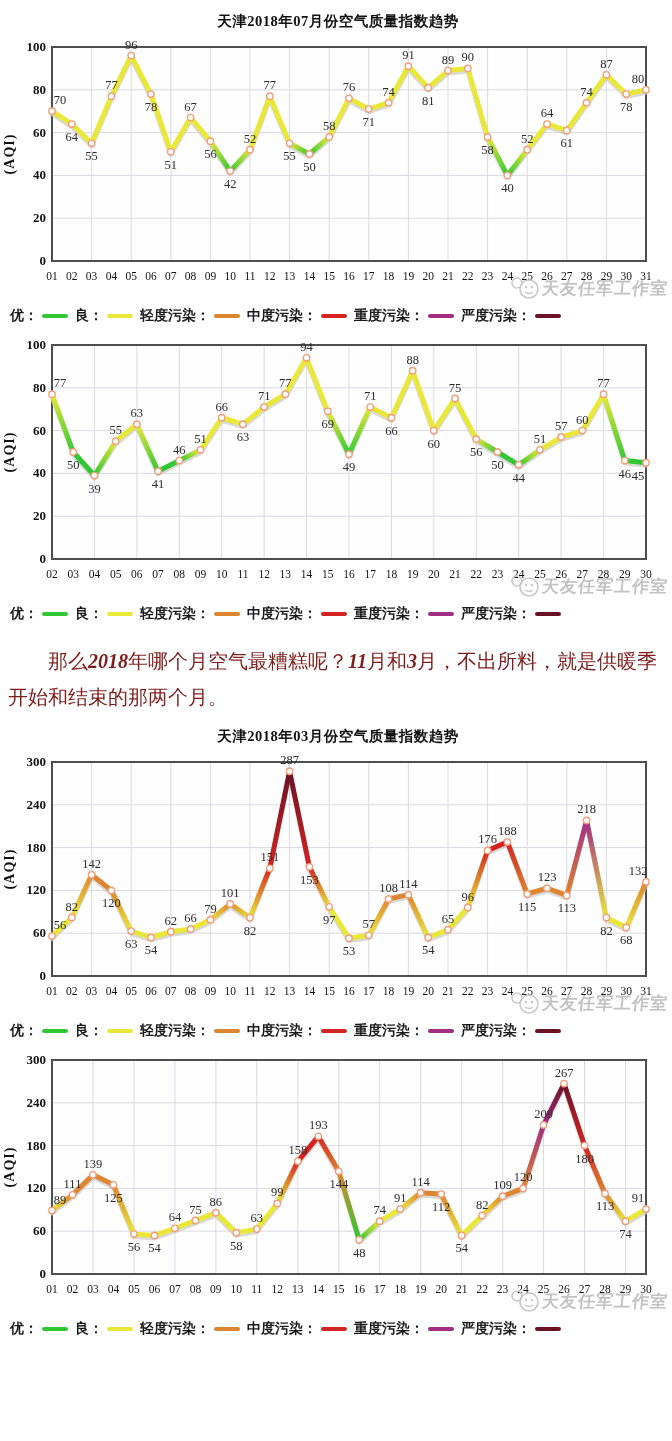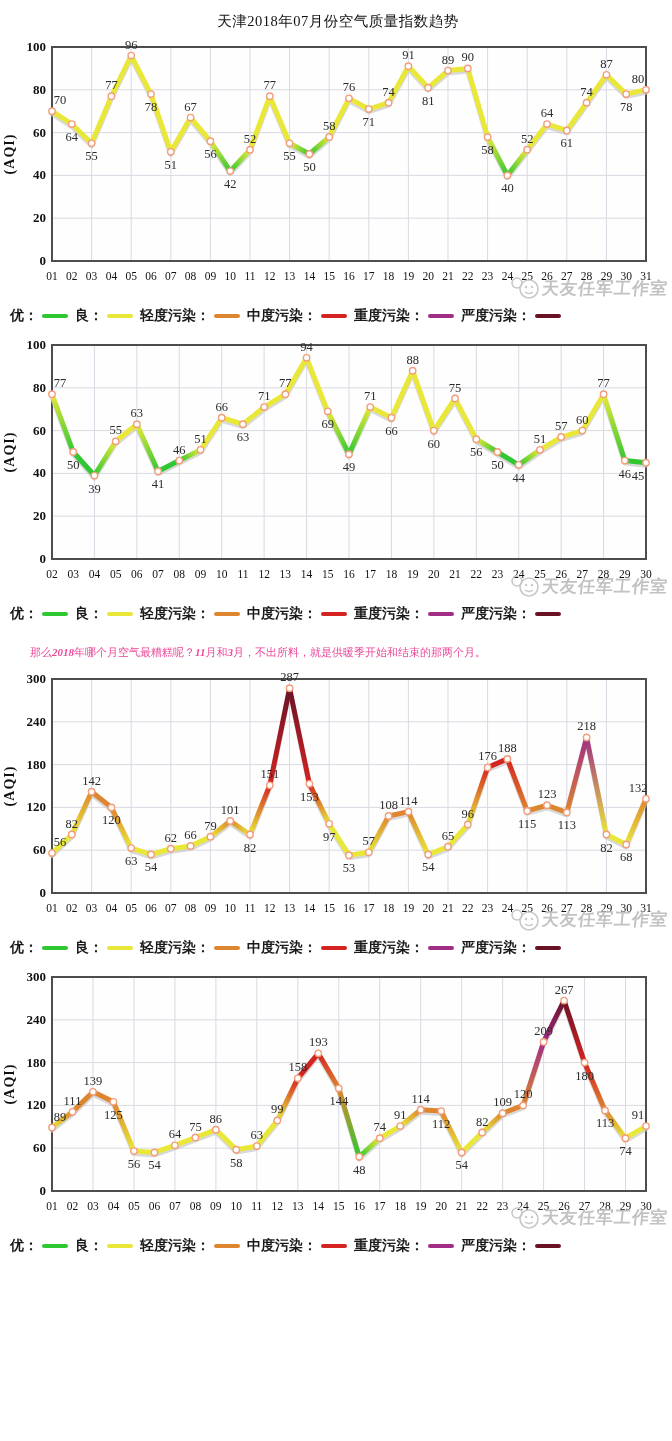--- a/index.html
+++ b/index.html
@@ -1,28 +1,28 @@
 <!DOCTYPE html>
 <html><head>
 <meta charset="utf-8">
 <style>
   html,body{margin:0;padding:0;background:#fff;}
   body{width:672px;min-height:1441px;font-family:"Liberation Serif",serif;color:#111;}
   svg{overflow:visible;display:block;}
   .chart-block{position:relative;}
-  .chart-title{text-align:center;font-weight:normal;font-size:14.5px;color:#121212;margin:12px 0 6px 4px;letter-spacing:.5px;}
+  .chart-title{text-align:center;font-weight:bold;font-size:14.5px;color:#121212;margin:12px 0 6px 4px;letter-spacing:.5px;}
   .chart-svg{margin:0 auto;}
   .legend-row{position:relative;height:44px;margin:2px 0 0 0;}
   .legend-items{position:absolute;left:10px;top:16px;display:flex;align-items:center;white-space:nowrap;}
   .lg-item{display:flex;align-items:center;margin-right:7px;}
   .lg-label{font-weight:bold;font-size:14px;color:#1a1a1a;}
   .lg-line{display:inline-block;width:26px;height:4px;border-radius:2px;margin-left:4px;}
   .watermark{position:absolute;right:4px;top:-16px;display:flex;align-items:center;color:#c2c2c2;}
   .wm-text{font-size:17px;font-weight:bold;letter-spacing:1px;transform:skewX(-6deg);}
-  .intro{font-size:11px;line-height:1.8;color:#ec4899;margin:10px 8px 6px 8px;text-indent:2em;}
+  .intro{font-size:20px;line-height:1.8;color:#7f1d1d;margin:10px 8px 6px 8px;text-indent:2em;}
   .intro .em{font-weight:bold;font-style:italic;}
   .vlabel{font-family:"Liberation Serif",serif;font-size:12.5px;fill:#2b2b2b;}
   .ytick{font-family:"Liberation Serif",serif;font-size:13px;font-weight:bold;fill:#111;}
   .xtick{font-family:"Liberation Serif",serif;font-size:11.5px;fill:#111;}
   .ylab{font-family:"Liberation Serif",serif;font-size:14px;font-weight:bold;fill:#111;letter-spacing:1px;}
 </style>
 </head>
 <body>
 
 <div class="chart-block">
@@ -465,20 +465,21 @@
         <path d="M17 17 q4 3 8 0" fill="none" stroke="#c8c8c8" stroke-width="1.4"></path>
       </svg>
       <span class="wm-text">天友任军工作室</span>
     </div>
   </div>
 </div>
 
 <p class="intro"><span>那么</span><span class="em">2018</span><span>年哪个月空气最糟糕呢？</span><span class="em">11</span><span>月和</span><span class="em">3</span><span>月，不出所料，就是供暖季开始和结束的那两个月。</span></p>
 
 <div class="chart-block">
+  <div class="chart-title">天津2018年03月份空气质量指数趋势</div>
   <svg class="chart-svg" width="672" height="252" viewBox="0 0 672 252">
       <rect x="52" y="10" width="594" height="214" fill="#fefefe"></rect>
       <line x1="52" y1="181.20000000000002" x2="646" y2="181.20000000000002" stroke="#d9d9e3" stroke-width="1"></line>
       <line x1="52" y1="138.4" x2="646" y2="138.4" stroke="#d9d9e3" stroke-width="1"></line>
       <line x1="52" y1="95.60000000000001" x2="646" y2="95.60000000000001" stroke="#d9d9e3" stroke-width="1"></line>
       <line x1="52" y1="52.79999999999999" x2="646" y2="52.79999999999999" stroke="#d9d9e3" stroke-width="1"></line>
       <line x1="91.6" y1="10" x2="91.6" y2="224" stroke="#d9d9e3" stroke-width="1"></line>
       <line x1="131.2" y1="10" x2="131.2" y2="224" stroke="#d9d9e3" stroke-width="1"></line>
       <line x1="170.8" y1="10" x2="170.8" y2="224" stroke="#d9d9e3" stroke-width="1"></line>
       <line x1="210.4" y1="10" x2="210.4" y2="224" stroke="#d9d9e3" stroke-width="1"></line>

